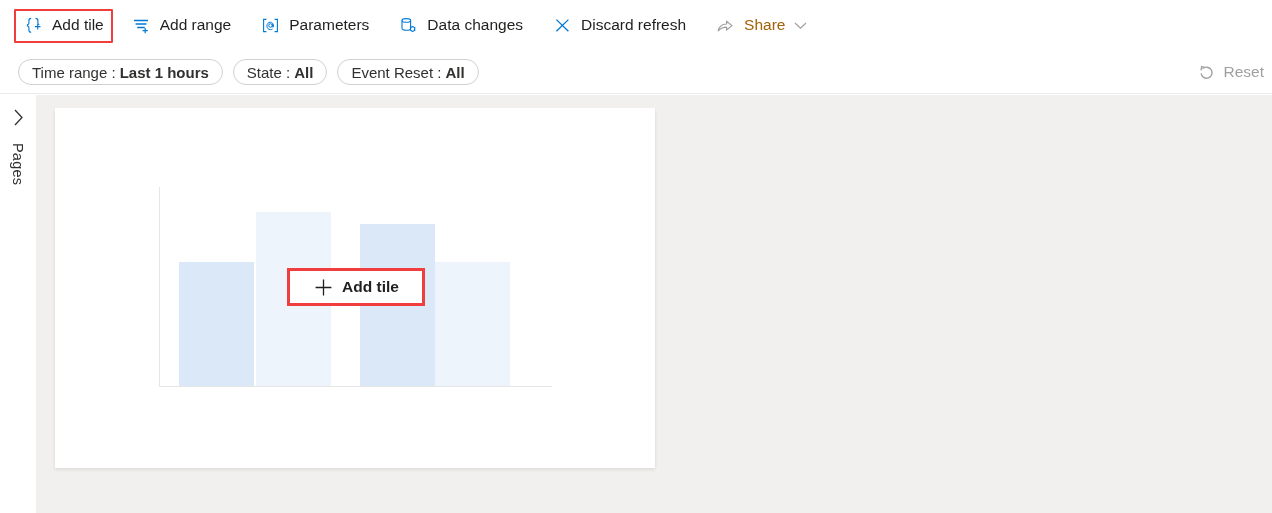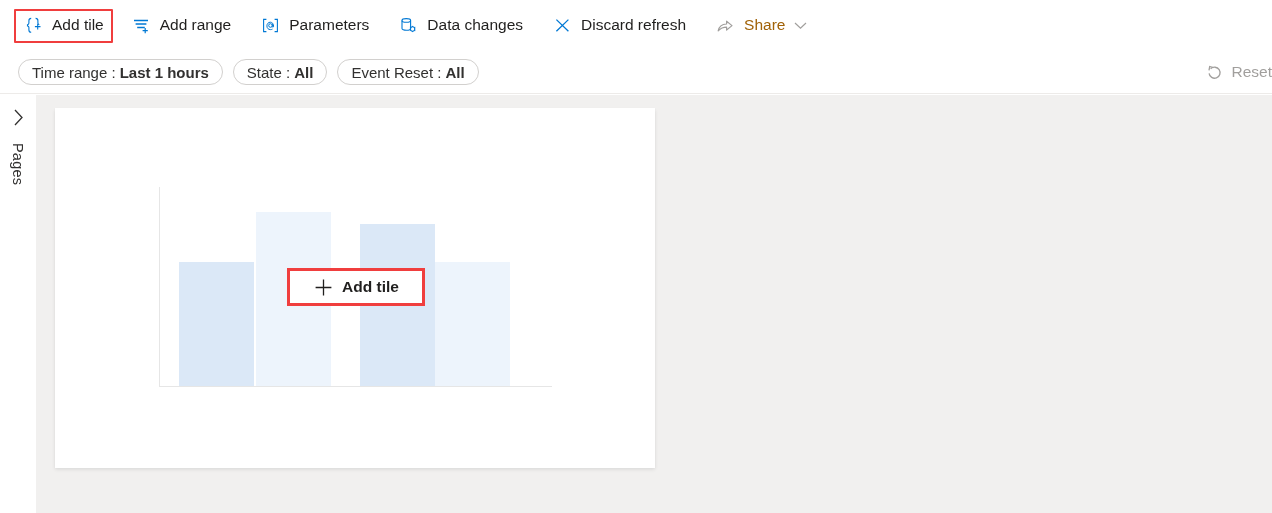--- a/index.html
+++ b/index.html
@@ -89,21 +89,21 @@
     color: #323130;
     background: #ffffff;
     cursor: pointer;
     box-sizing: border-box;
     white-space: nowrap;
   }
   .pill b { font-weight: bold; margin-left: 4px; }
   .pill .pk { font-weight: normal; }
   .reset {
     position: absolute;
-    right: 0;
+    right: 8px;
     top: 50%;
     transform: translateY(-50%);
     display: inline-flex;
     align-items: center;
     color: #a19f9d;
     font-size: 15.5px;
     cursor: default;
   }
   .reset .tb-ico { margin-right: 7px; }
 

